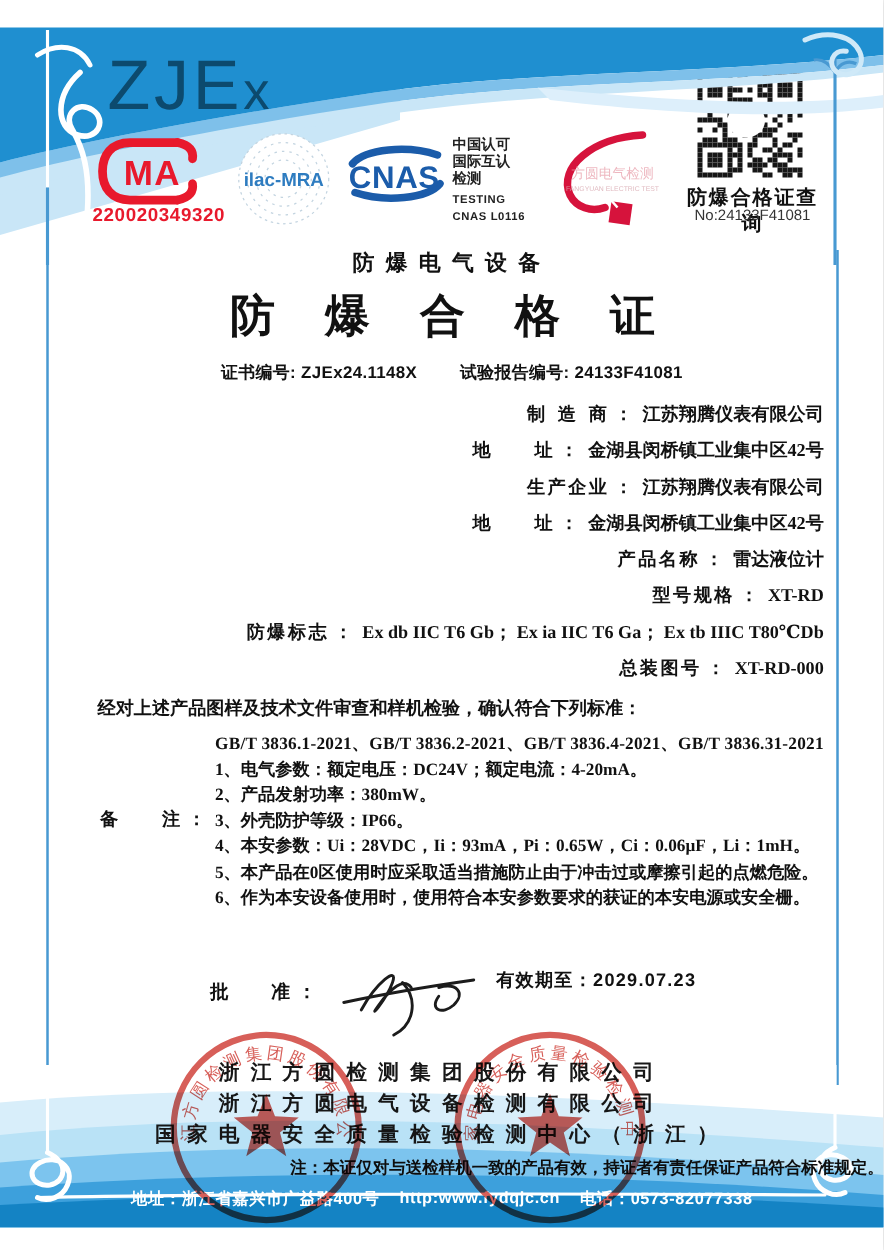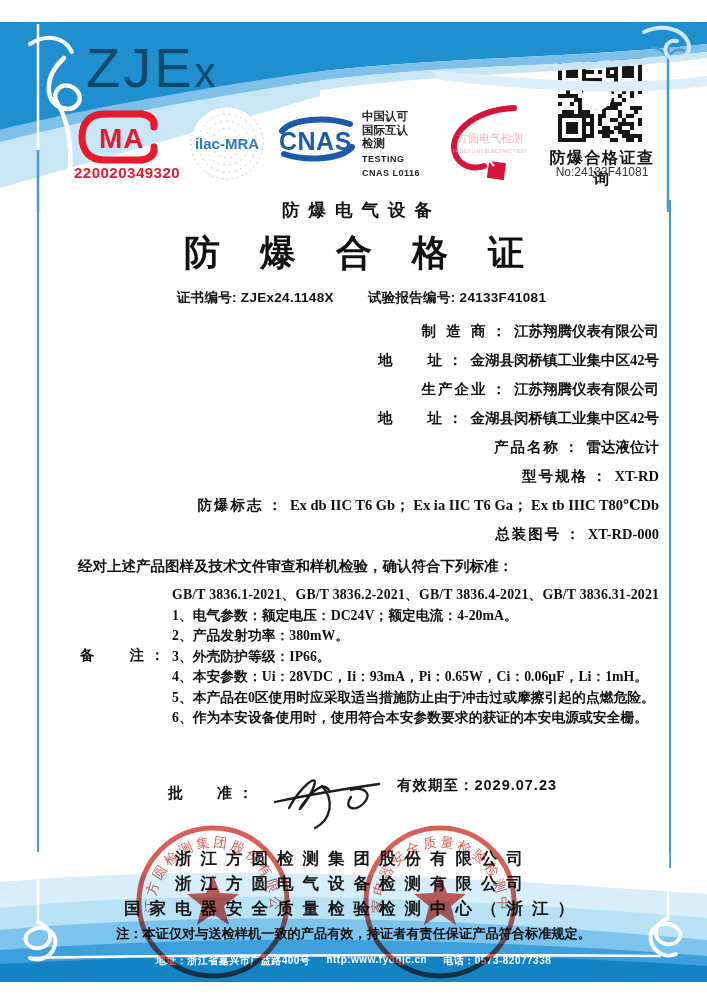--- a/index.html
+++ b/index.html
@@ -67,27 +67,27 @@
   .aplabel{display:flex;font-size:15px;font-weight:700;margin-top:14px;
            font-family:"Liberation Sans",sans-serif;}
   .aplabel .flabel{width:64px;}
   .sig{margin-left:6px;margin-top:-6px;}
   .dates{font-size:14.5px;font-weight:700;line-height:31px;letter-spacing:1px;
          font-family:"Liberation Sans",sans-serif;}
   
   .companies{position:absolute;left:0;right:0;top:846px;text-align:center;z-index:3;
              font-family:"Liberation Sans",sans-serif;}
   .company{font-size:16.5px;font-weight:800;letter-spacing:9px;line-height:25px;color:#161616;}
-  .note{position:absolute;left:0;right:0;top:925px;text-align:center;z-index:3;
+  .note{position:absolute;left:0;right:0;top:925px;text-align:right;z-index:3;
         font-size:13.2px;font-weight:700;color:#0d0d0d;
         font-family:"Liberation Sans",sans-serif;}
   
   .footer-svg{position:absolute;left:0;bottom:18px;z-index:2;pointer-events:none;}
   .addr{position:absolute;left:0;right:0;bottom:32px;z-index:3;display:flex;
-        justify-content:center;gap:16px;color:#fff;font-size:10px;font-weight:600;
+        justify-content:center;gap:16px;color:#fff;font-size:13px;font-weight:600;
         font-family:"Liberation Sans",sans-serif;letter-spacing:.5px;}
   
   .seal{position:absolute;width:160px;height:160px;z-index:4;opacity:.85;mix-blend-mode:multiply;}
   .seal1{left:133px;top:822px;}
   .seal2{left:360px;top:822px;}
 </style>
 </head>
 <body>
 
 <div class="page">

